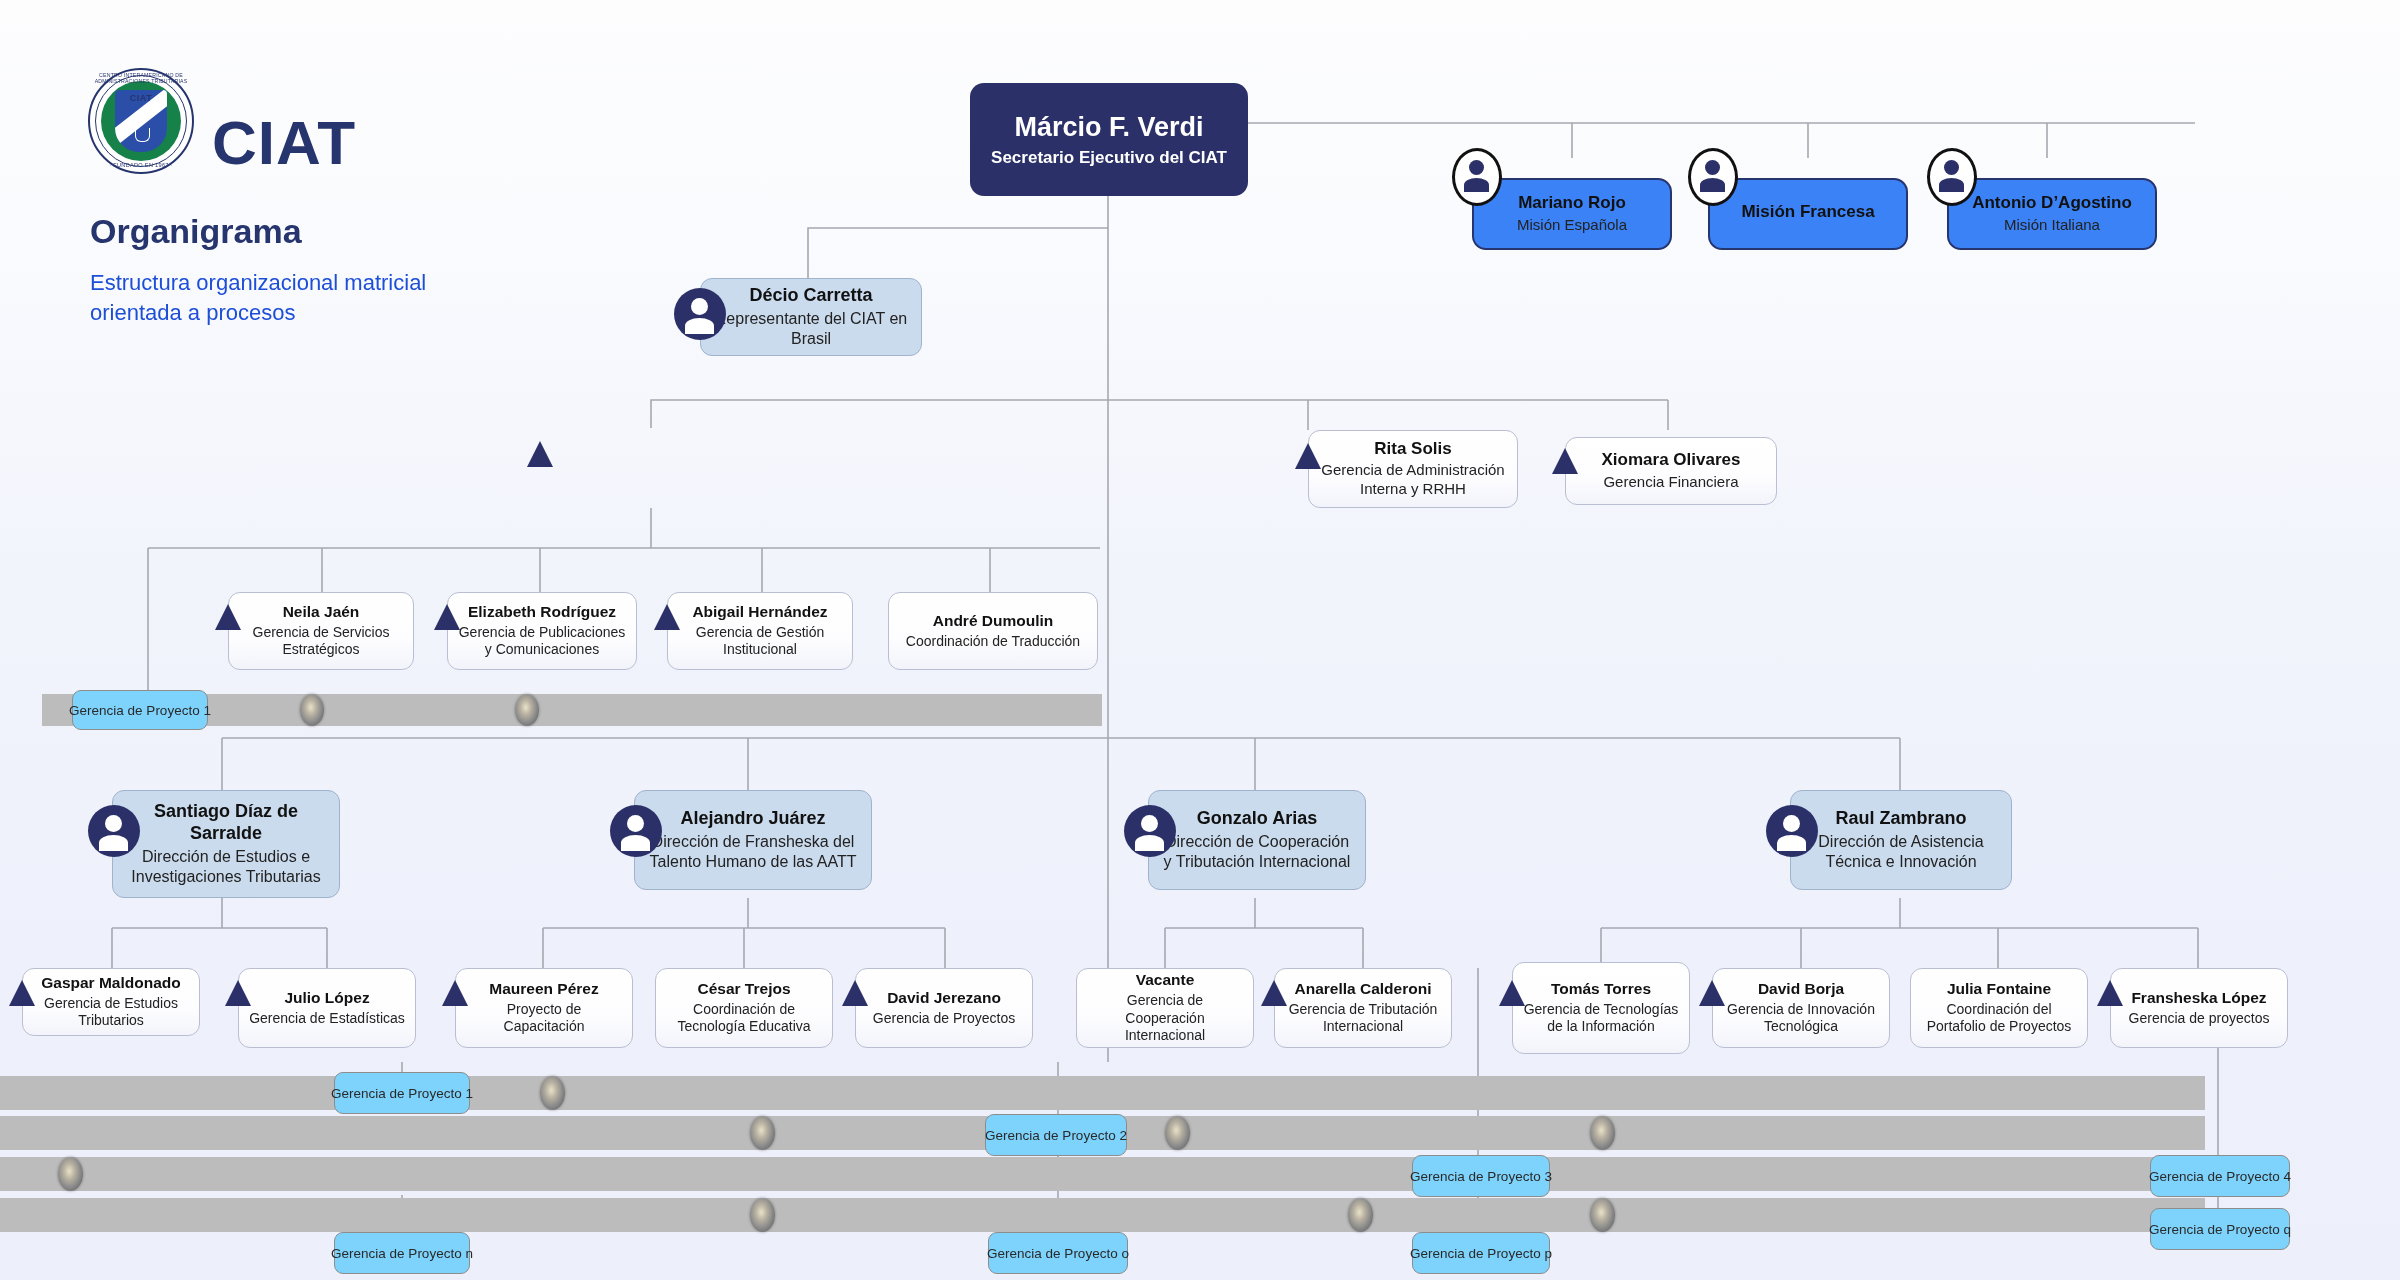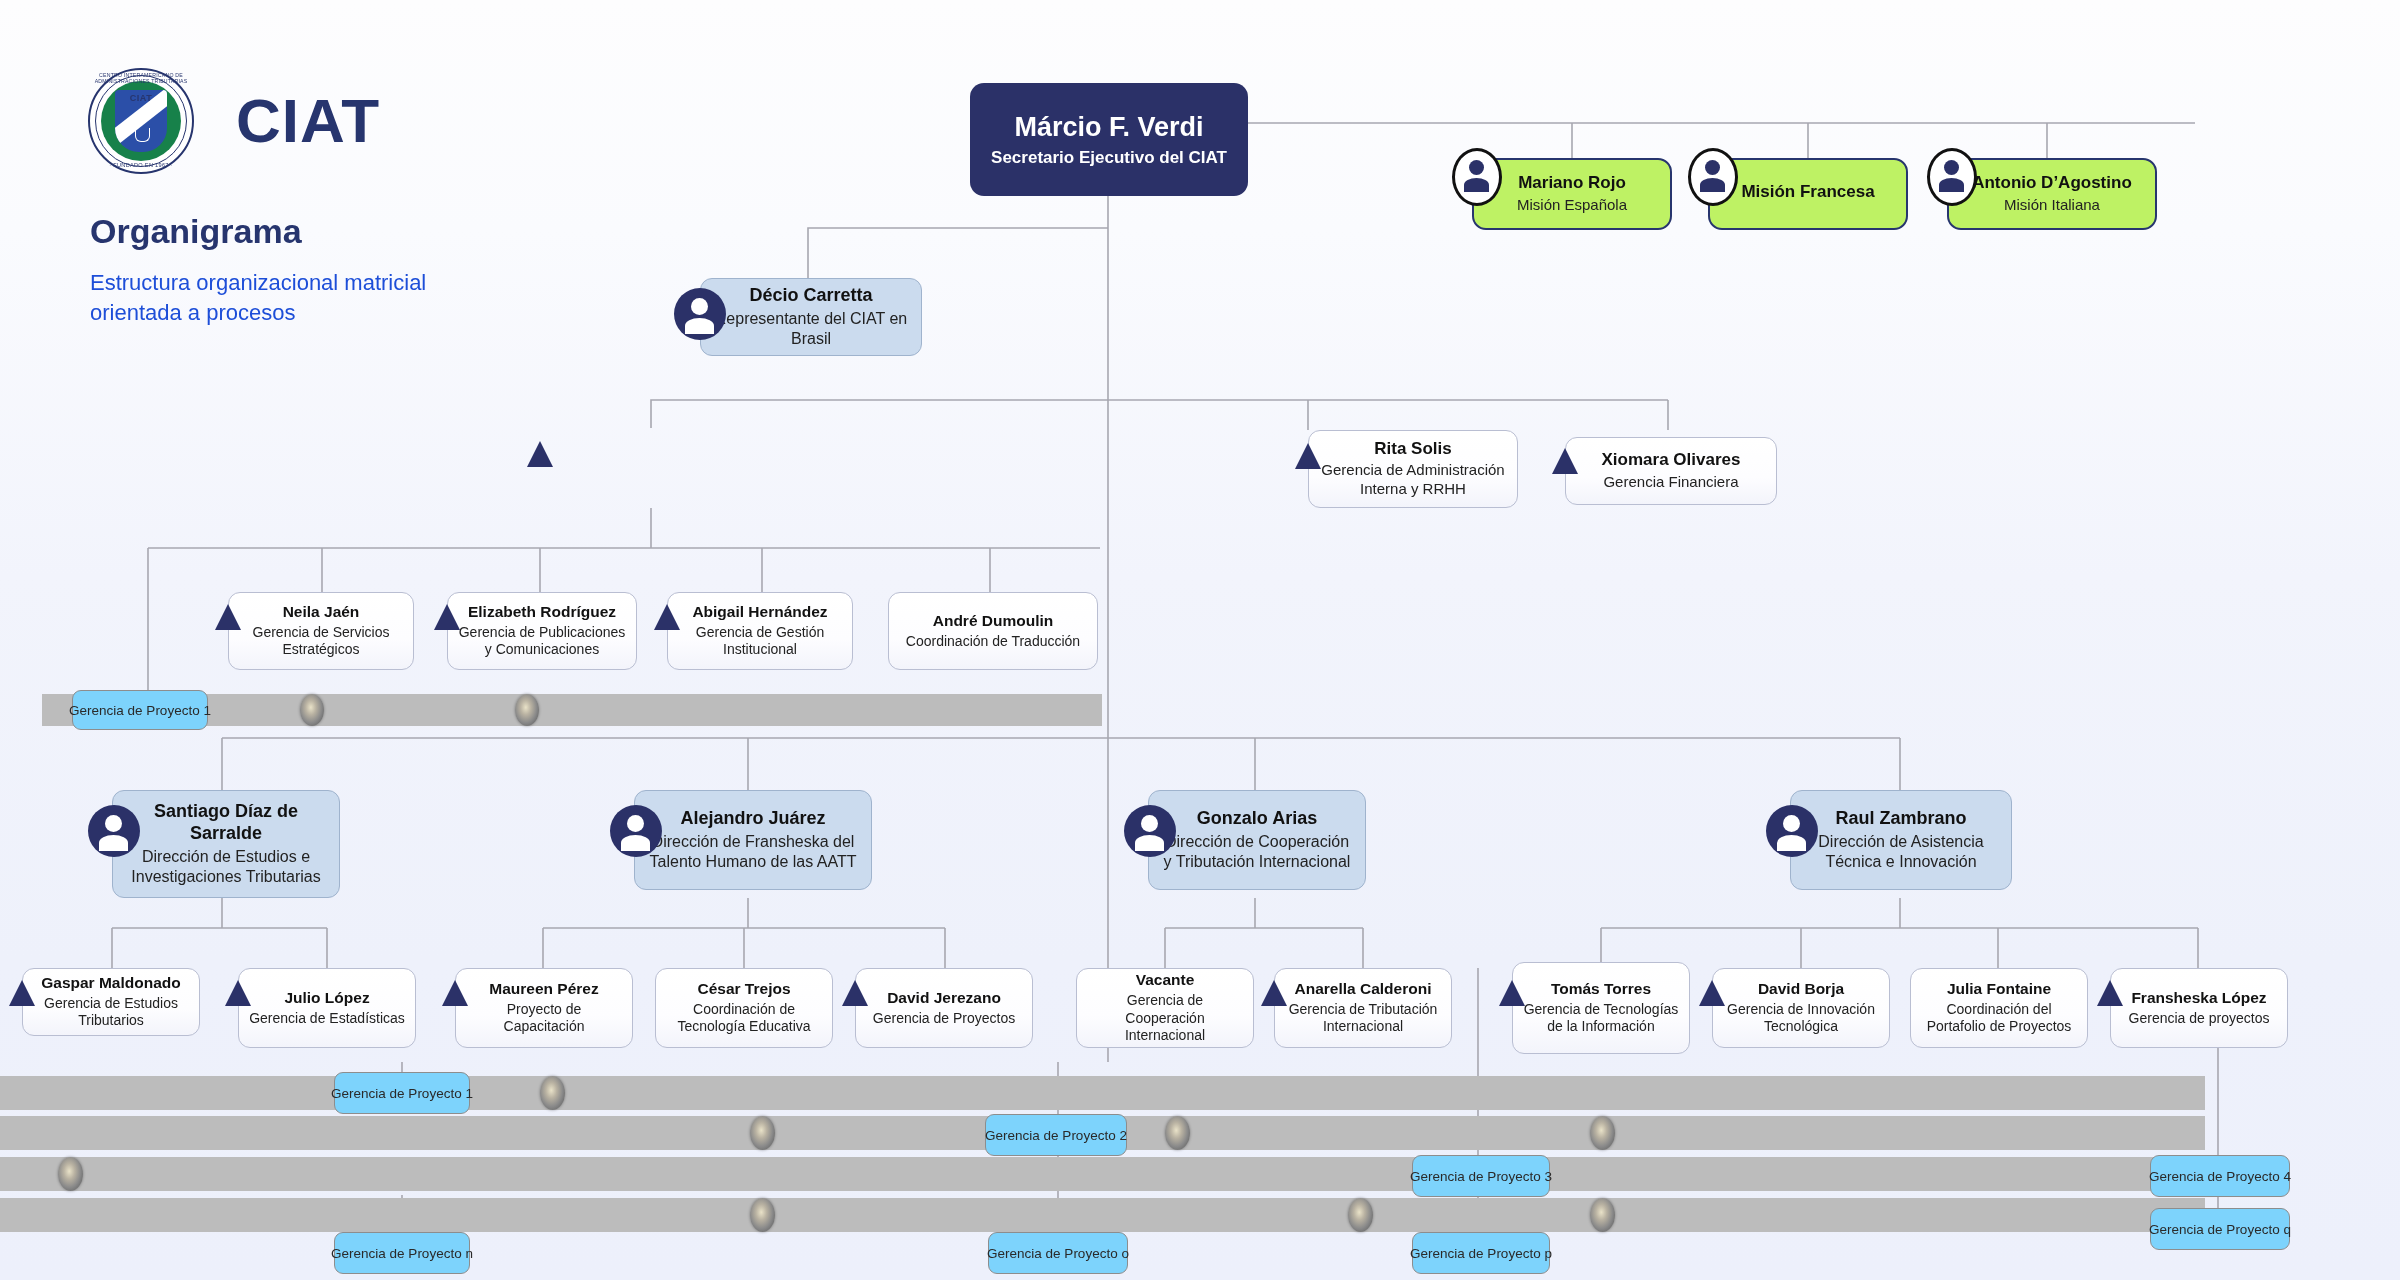--- a/index.html
+++ b/index.html
@@ -6,21 +6,21 @@
   body{
     width:2400px;height:1280px;
     background:linear-gradient(180deg,#fdfdfe 0%,#fafbfe 18%,#f2f4fc 45%,#eef1fb 75%,#edf0fb 100%);
     font-family:"Liberation Sans",sans-serif;
     overflow:hidden;position:relative;
   }
   #stage{position:absolute;left:0;top:0;width:2400px;height:1280px;}
   svg.lines{position:absolute;left:0;top:0;width:2400px;height:1280px;pointer-events:none;}
 
   
-  .brand{position:absolute;left:88px;top:68px;display:flex;align-items:center;gap:42px;}
+  .brand{position:absolute;left:88px;top:68px;display:flex;align-items:flex-end;gap:18px;}
   .logo{width:106px;height:106px;position:relative;}
   .logo .ring{position:absolute;inset:0;border-radius:50%;background:#fff;border:2px solid #27356e;}
   .logo .ring2{position:absolute;inset:7px;border-radius:50%;border:1px solid #27356e;}
   .logo .disc{position:absolute;inset:13px;border-radius:50%;background:#17814a;}
   .logo .shield{position:absolute;left:27px;top:22px;width:52px;height:62px;
     background:#2b4fa8;border-radius:4px 4px 24px 24px;overflow:hidden;}
   .logo .band{position:absolute;left:-14px;top:18px;width:84px;height:15px;background:#fff;transform:rotate(-38deg);}
   .logo .ciat{position:absolute;left:0;right:0;top:25px;text-align:center;font-size:9px;
     font-weight:bold;color:#27356e;letter-spacing:.5px;}
   .logo .scale{position:absolute;left:20px;top:38px;width:13px;height:13px;border:1.5px solid #fff;border-top:none;border-radius:0 0 6px 6px;}
@@ -35,21 +35,21 @@
   .node{position:absolute;box-sizing:border-box;border-radius:12px;
     display:flex;flex-direction:column;align-items:center;justify-content:center;
     text-align:center;padding:22px 10px;}
   .node .nm{font-weight:bold;line-height:1.2;}
   .node .rl{line-height:1.25;}
 
   .root{background:#2b3168;color:#fff;border-radius:14px;}
   .root .nm{font-size:27px;}
   .root .rl{font-size:17px;font-weight:bold;margin-top:3px;}
 
-  .mission{background:#bef264;border:2.5px solid #27356e;border-radius:14px;}
+  .mission{background:#3b82f6;border:2.5px solid #27356e;border-radius:14px;margin-top:20px;}
   .mission .nm{font-size:17px;color:#111;}
   .mission .rl{font-size:15px;color:#222;margin-top:3px;}
 
   .blue{background:#cbdbee;border:1px solid #9fb3cd;}
   .blue .nm{font-size:18px;color:#111;}
   .blue .rl{font-size:16px;color:#222;margin-top:2px;}
 
   .white{background:linear-gradient(180deg,#ffffff 0%,#fdfdff 60%,#f3f4fb 100%);
     border:1px solid #b9bed2;}
   .white .nm{font-size:17px;color:#111;}

